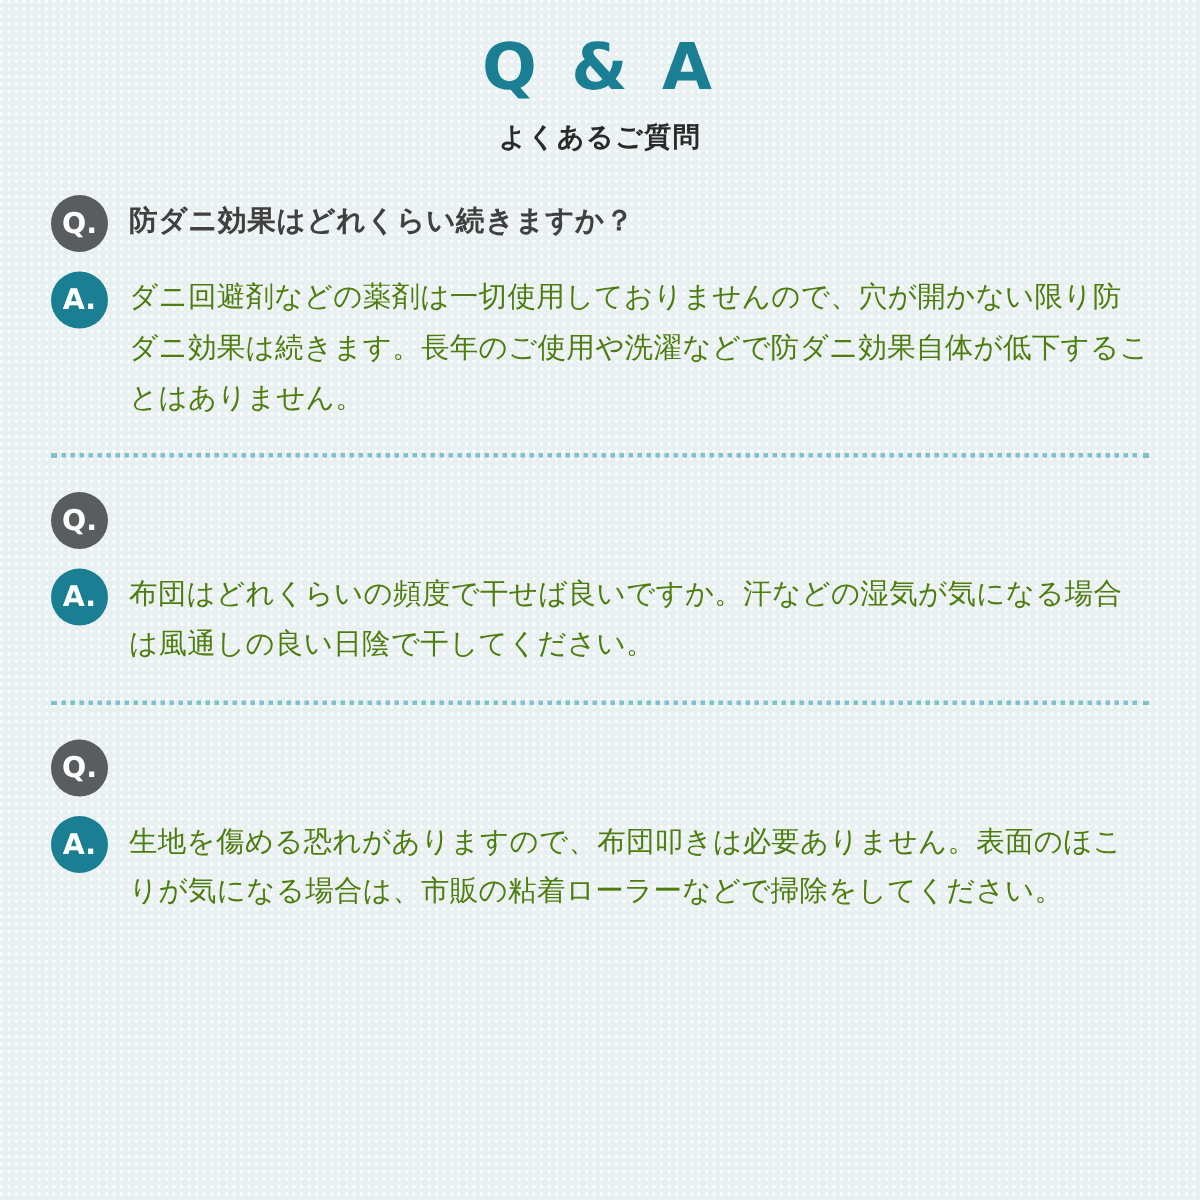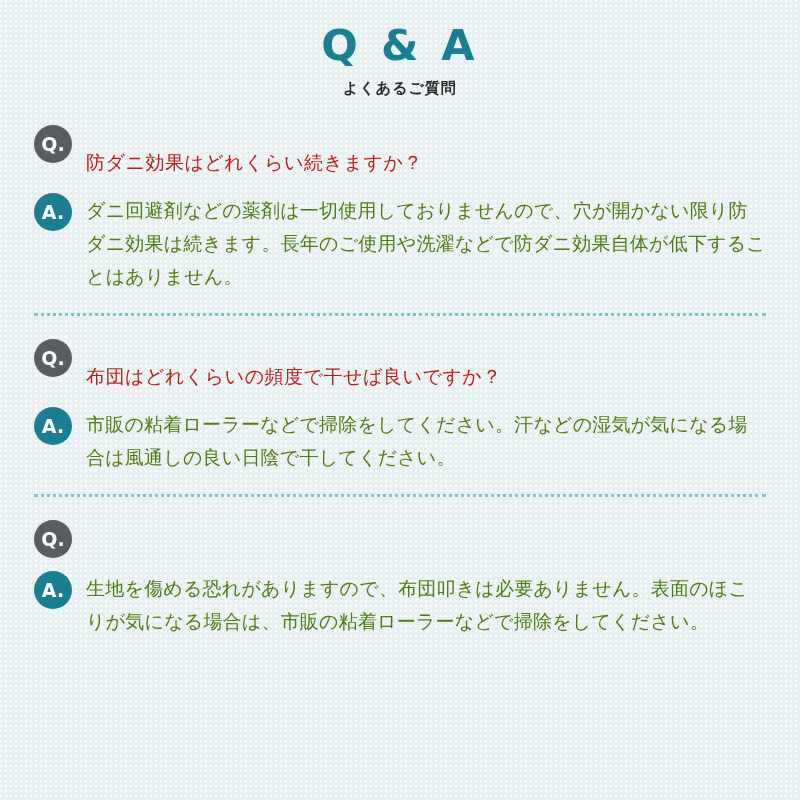--- a/index.html
+++ b/index.html
@@ -34,21 +34,21 @@
   .qa-title {
     font-size: 43px;
     font-weight: bold;
     letter-spacing: 4px;
     color: #1b7f93;
     line-height: 1.1;
     margin: 0 0 10px 0;
     font-family: "DejaVu Sans", "Liberation Sans", sans-serif;
   }
   .qa-subtitle {
-    font-size: 15px;
+    font-size: 18px;
     font-weight: bold;
     color: #2a2a2a;
     letter-spacing: 1px;
     margin: 0;
   }
 
   
   .qa-block {
     padding: 4px 0 6px 0;
   }
@@ -79,24 +79,23 @@
   .badge-a { background-color: #1b7f93; }
 
   .qa-text {
     font-size: 19px;
     line-height: 1.75;
     color: #4d7c0f;
     padding-top: 2px;
     letter-spacing: 0.2px;
   }
   .q-text {
-    font-weight: normal;
-    color: #b91c1c;
+    font-weight: bold;
+    color: #404040;
     letter-spacing: 0.5px;
-    margin-top: 20px;
   }
 
   .divider {
     height: 0;
     border-top: 3px dotted #6fb8c9;
     margin: 14px 0 18px 0;
     opacity: 0.85;
   }
 </style>
 </head>
@@ -118,25 +117,24 @@
       <div class="badge badge-a">A.</div>
       <div class="qa-text">ダニ回避剤などの薬剤は一切使用しておりませんので、穴が開かない限り防ダニ効果は続きます。長年のご使用や洗濯などで防ダニ効果自体が低下することはありません。</div>
     </div>
   </div>
 
   <div class="divider"></div>
 
   <div class="qa-block">
     <div class="qa-row">
       <div class="badge badge-q">Q.</div>
-      <div class="qa-text q-text">布団はどれくらいの頻度で干せば良いですか？</div>
     </div>
     <div class="qa-row">
       <div class="badge badge-a">A.</div>
-      <div class="qa-text">市販の粘着ローラーなどで掃除をしてください。汗などの湿気が気になる場合は風通しの良い日陰で干してください。</div>
+      <div class="qa-text">布団はどれくらいの頻度で干せば良いですか。汗などの湿気が気になる場合は風通しの良い日陰で干してください。</div>
     </div>
   </div>
 
   <div class="divider"></div>
 
   <div class="qa-block">
     <div class="qa-row">
       <div class="badge badge-q">Q.</div>
     </div>
     <div class="qa-row">

